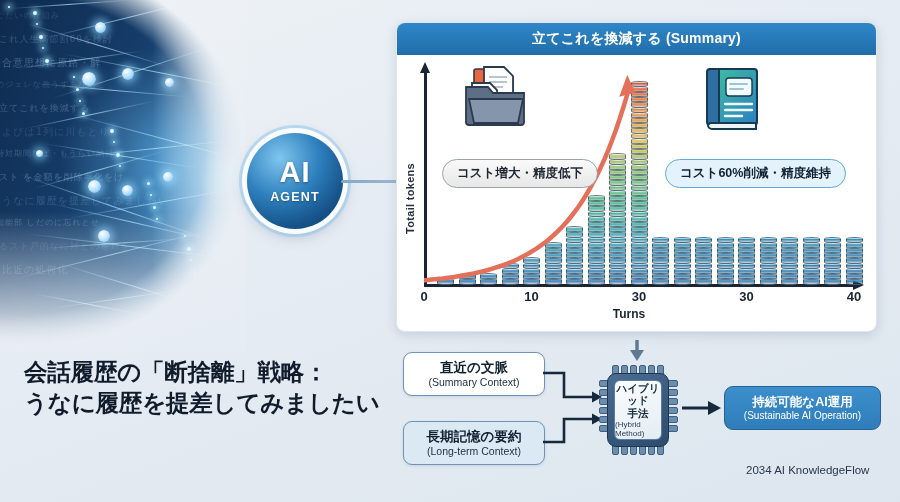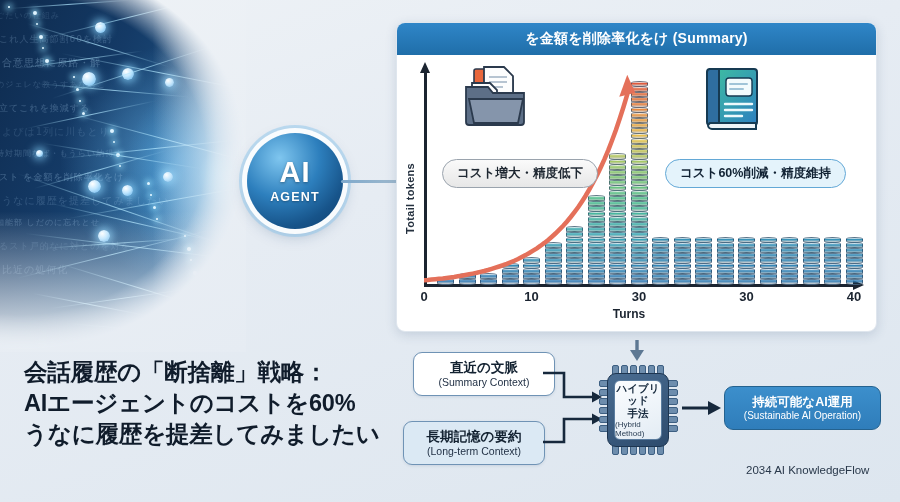--- a/index.html
+++ b/index.html
@@ -91,21 +91,21 @@
   .title{position:absolute;left:24px;top:357px;color:#101c2b;font-weight:bold;
     font-size:23.5px;line-height:1.31;letter-spacing:-.2px;}
 
   
   .flow{position:absolute;left:396px;top:340px;width:492px;height:160px;}
   .fbox{position:absolute;border-radius:9px;border:1.5px solid #6f93b5;
     display:flex;flex-direction:column;align-items:center;justify-content:center;text-align:center;
     box-shadow:0 1px 3px rgba(40,70,110,.13);}
   .fbox .jp{font-size:13.5px;font-weight:bold;color:#132231;line-height:1.15;}
   .fbox .en{font-size:10.5px;color:#233246;margin-top:1px;}
-  .box-recent{left:17px;top:12px;width:140px;height:42px;background:#fff;}
+  .box-recent{left:7px;top:12px;width:140px;height:42px;background:#fff;}
   .box-long{left:7px;top:81px;width:140px;height:42px;background:#dbe9f4;}
 
   .chip{position:absolute;left:202px;top:24px;width:78px;height:90px;}
   .chip-body{position:absolute;left:9px;top:9px;width:60px;height:72px;border-radius:9px;
     background:linear-gradient(150deg,#4a6d92,#2d4b6d);border:1.5px solid #1d3550;}
   .chip-core{position:absolute;left:6px;top:6px;right:6px;bottom:6px;border-radius:6px;
     background:linear-gradient(160deg,#fbfdff,#e3ecf4);border:1.5px solid #5b7d9f;
     display:flex;flex-direction:column;align-items:center;justify-content:center;}
   .chip-core .jp{font-size:10.5px;font-weight:bold;color:#16293d;line-height:1.18;text-align:center;}
   .chip-core .en{font-size:8px;color:#2a3e54;margin-top:1px;}
@@ -201,21 +201,21 @@
   </div>
 
   <div class="agent">
     <div class="ai">AI</div>
     <div class="ag">AGENT</div>
   </div>
   <div class="connector"></div>
 
   <div class="panel">
     <div class="panel-head">
-      <div class="head-cell head-summary">を金額を削除率化をけ (Summary)</div>
+      <div class="head-cell head-summary">立てこれを換減する (Summary)</div>
     </div>
 
     <div class="plot">
       <div class="ylabel">Totail tokens</div>
       <div class="axis-y"></div>
       <div class="axis-x"></div>
 
       <div class="bars-wrap" id="bars">
           <div class="bar" style="left: 13px; width: 17px; height: 6.39px;">
             <div style="position:absolute;left:0;bottom:0px;width:17px;height:6.800000000000001px;background:linear-gradient(to bottom, rgba(255,255,255,.55), rgb(46,121,181) 38%, rgba(0,0,0,.17));border:0.6px solid rgba(20,50,80,.55);border-radius:49% / 26%;box-sizing:border-box;"></div>
@@ -517,21 +517,20 @@
         <path d="M8 60 h46 v6 H10 a4 4 0 0 1 -4 -4 Z" fill="#edf4f8" stroke="#163a52" stroke-width="2"></path>
       </svg>
 
       <div class="badge badge-grey">コスト増大・精度低下</div>
       <div class="badge badge-blue">コスト60%削減・精度維持</div>
     </div>
   </div>
 
   <div class="title">
     <div>会話履歴の「断捨離」戦略：</div>
-    <div>AIエージェントのコストを60%</div>
     <div>うなに履歴を提差してみましたい</div>
   </div>
 
   <div class="flow">
     <div class="fbox box-recent">
       <div class="jp">直近の文脈</div>
       <div class="en">(Summary Context)</div>
     </div>
     <div class="fbox box-long">
       <div class="jp">長期記憶の要約</div>

